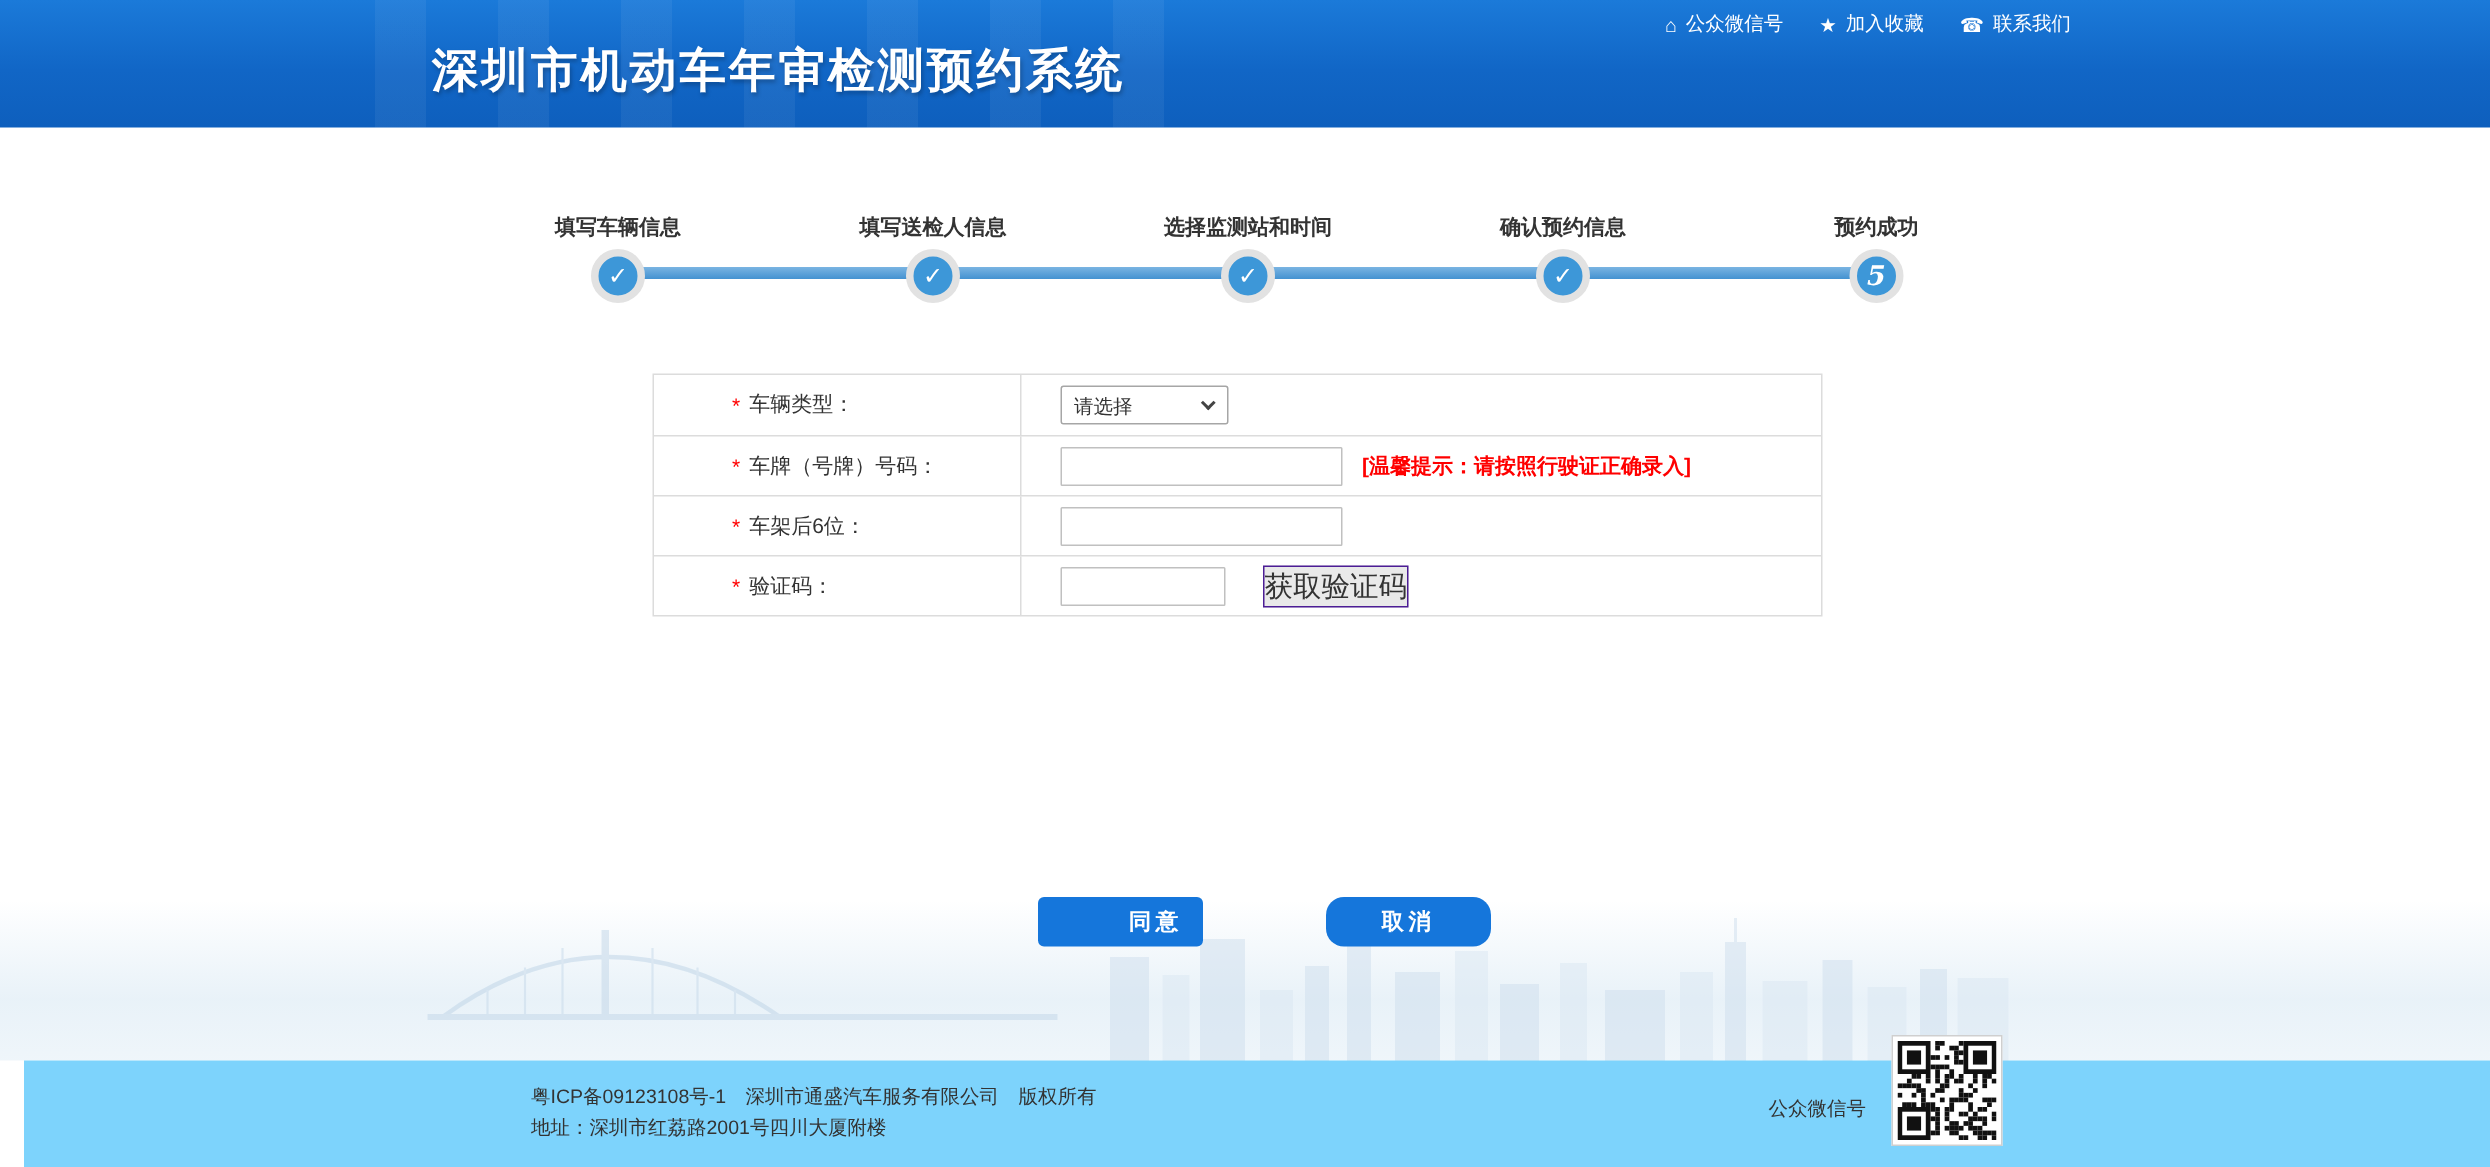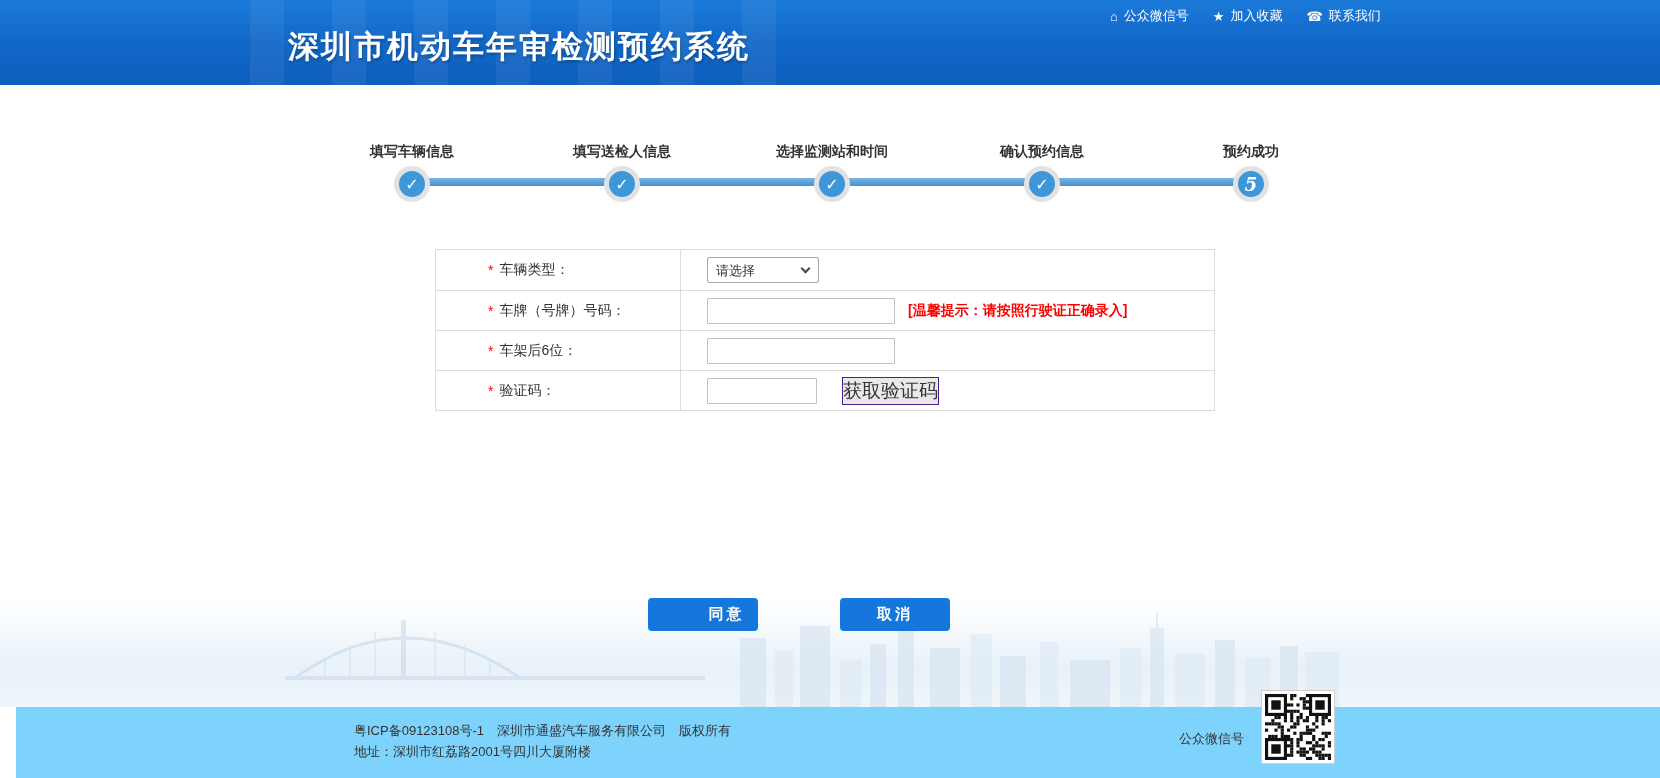--- a/index.html
+++ b/index.html
@@ -59,21 +59,21 @@
           font-size:19px; color:#333; cursor:pointer; }
 
   
   .notice { position:absolute; left:435px; top:441px; font-size:14px; color:#333; }
   .notice-title { color:#f00; font-weight:bold; font-size:14px; }
   .notice-line { margin-top:17px; }
 
   
   .action-btn { position:absolute; top:598px; width:110px; height:33px; border:none; border-radius:4px;
           background:#1576db; color:#fff; font-size:15px; font-weight:bold; letter-spacing:3px; cursor:pointer; }
-  .btn-agree { left:648px;padding-left:47px; } .btn-cancel { left:840px; }
+  .btn-agree { left:692px;padding-left:47px; } .btn-cancel { left:884px;border-radius:12px; }
 
   
   .footer { position:absolute; left:16px; top:707px; width:1660px; height:71px; background:#7dd3fc; }
   .footer-text { position:absolute; left:338px; top:13px; font-size:13px; color:#333; line-height:21px; }
   .wechat-label { position:absolute; left:1163px; top:23px; font-size:13px; color:#333; }
   .qr { position:absolute; left:1245px; top:-17px; width:74px; height:74px; background:#fff;
           border:1px solid #cfcfcf; padding:3px; }
   .qr svg { display:block; width:66px; height:66px; }
 </style>
 </head>

